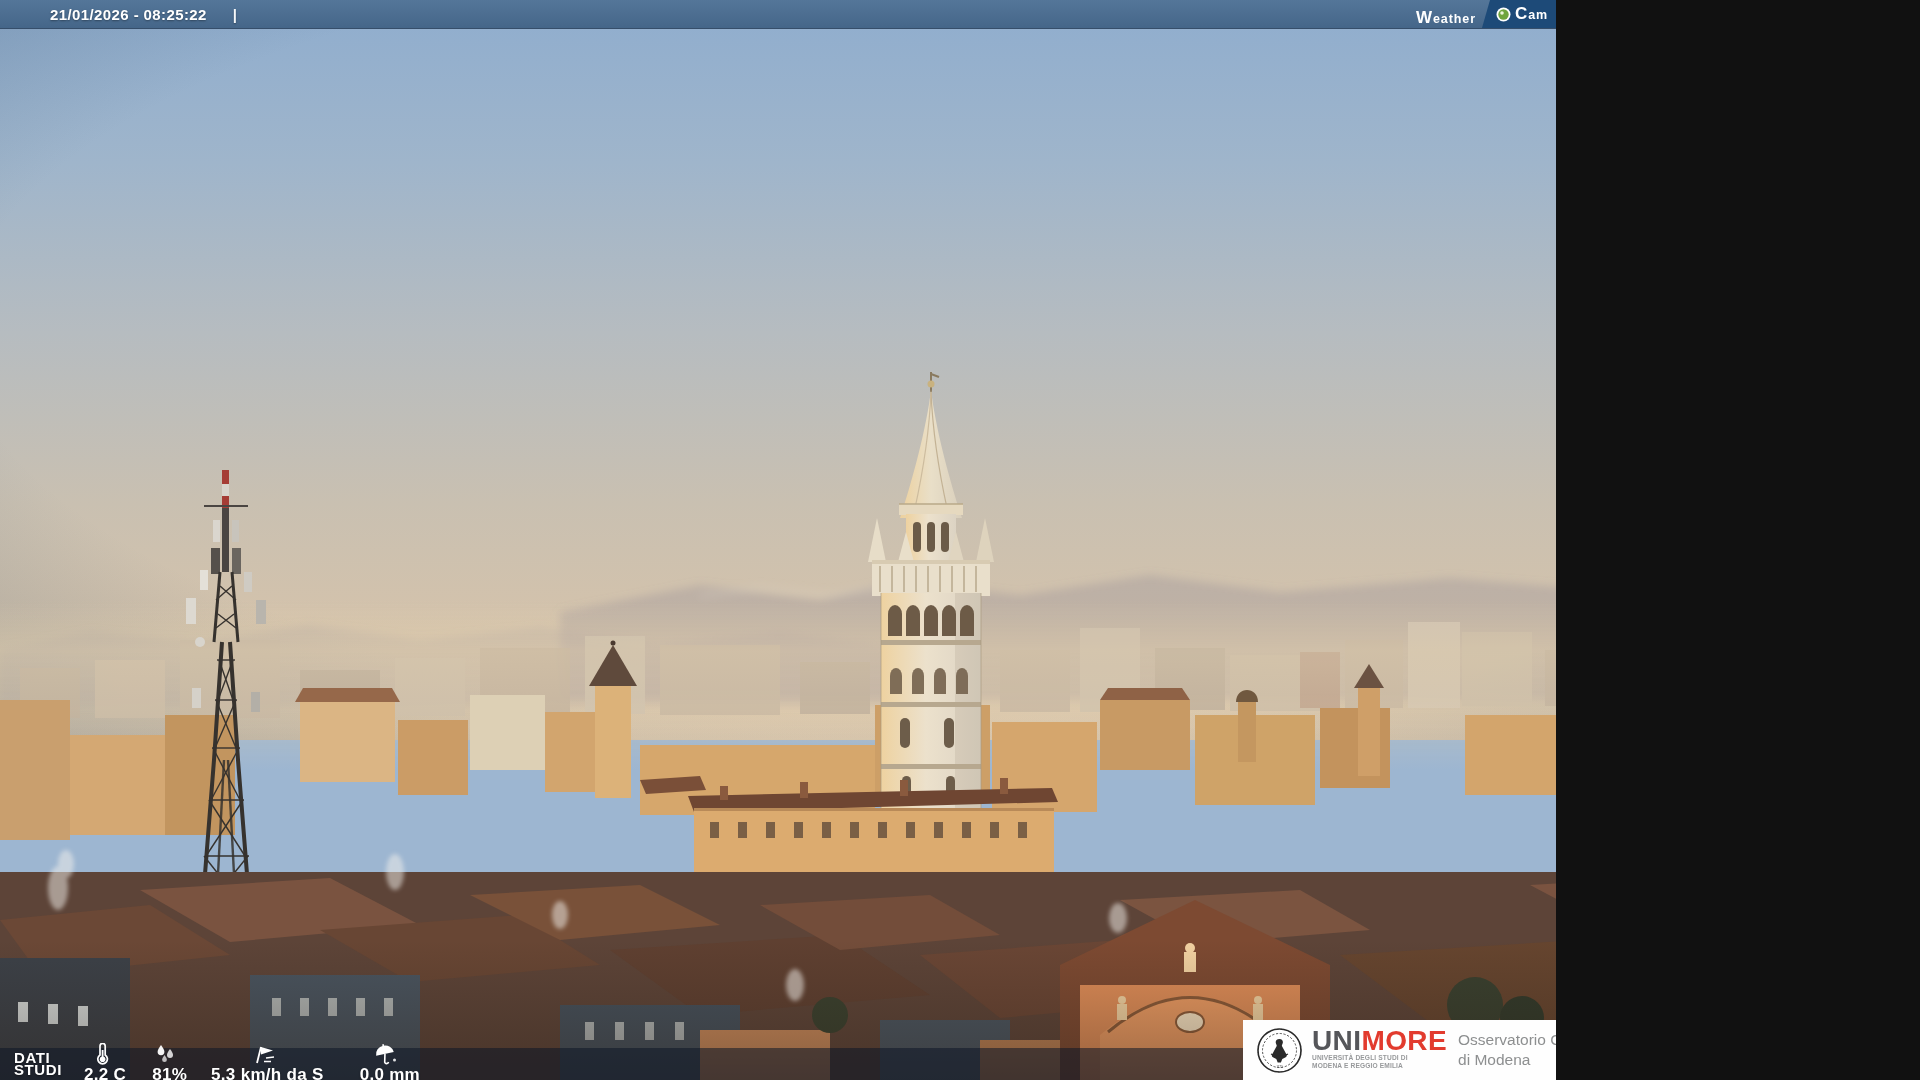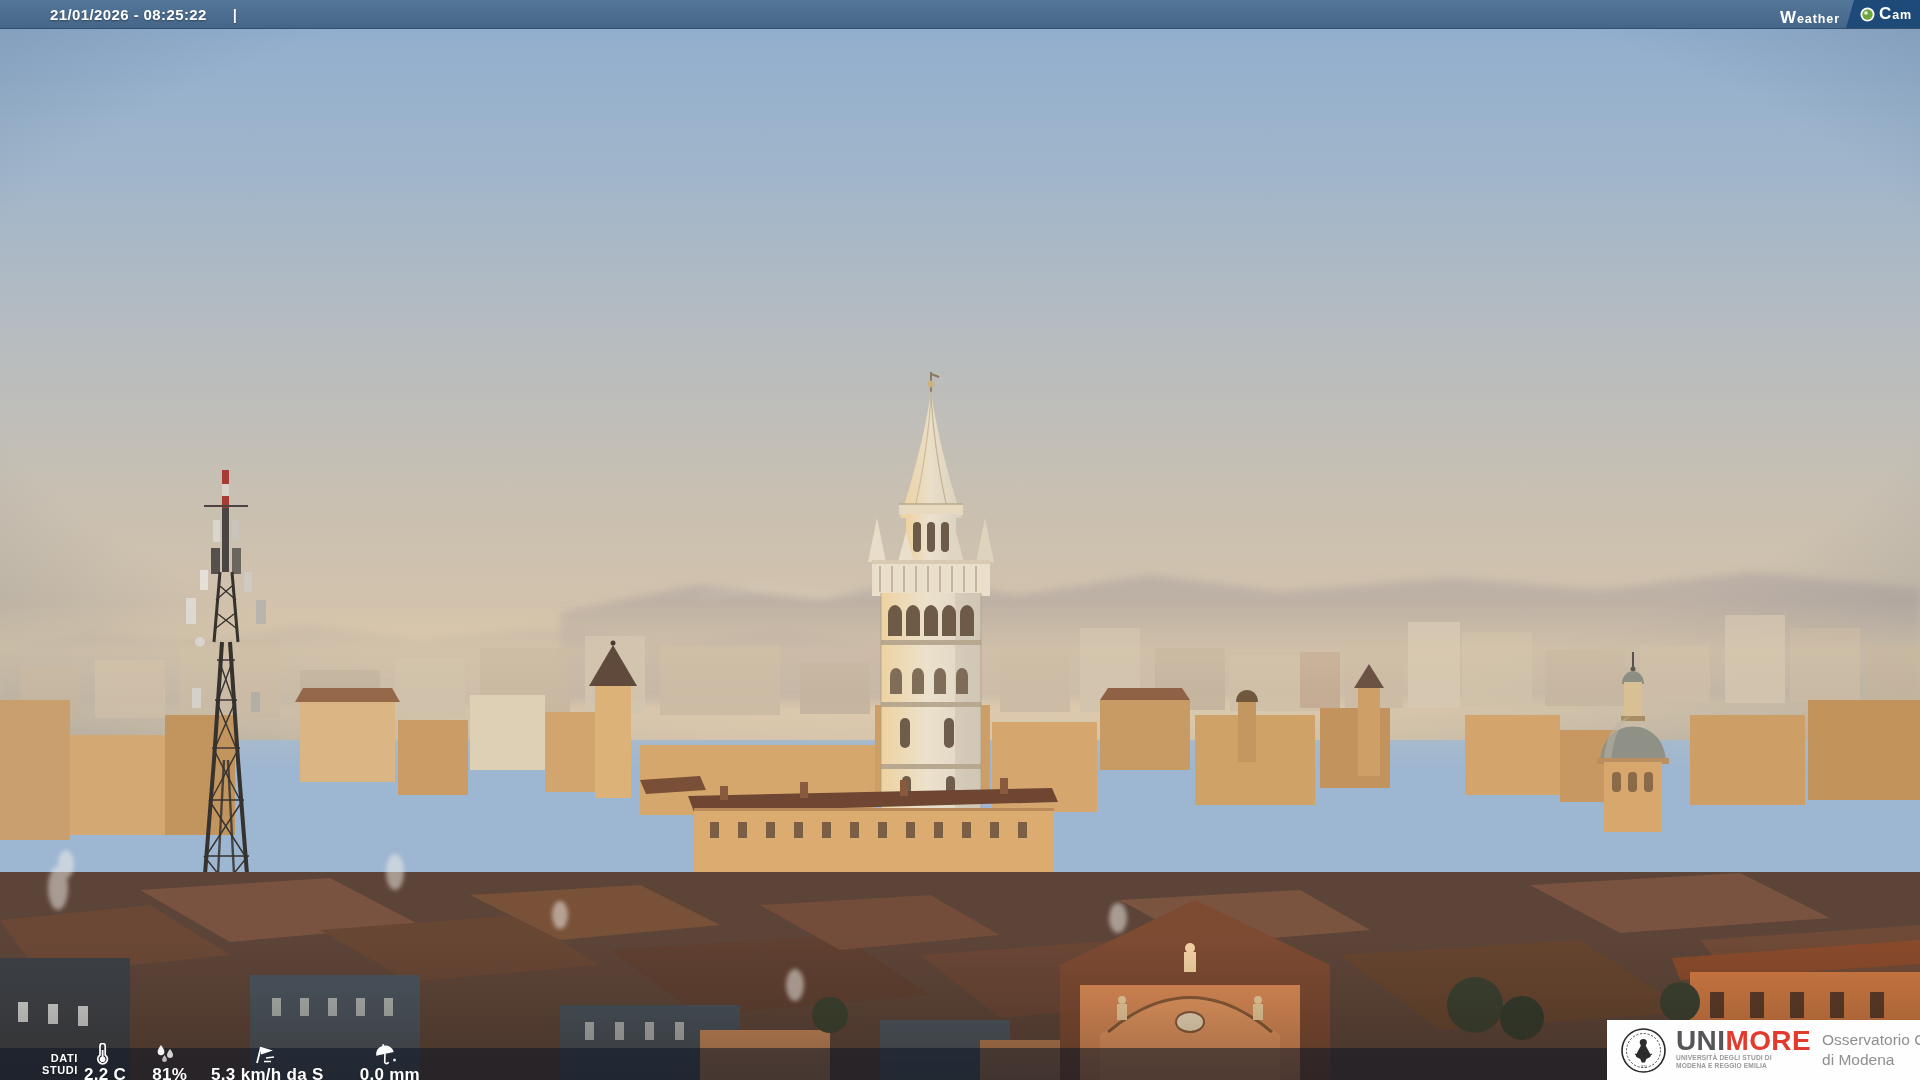--- a/index.html
+++ b/index.html
@@ -1,16 +1,16 @@
 <!DOCTYPE html>
 <html><head>
 <meta charset="utf-8">
 <style>
   html,body{margin:0;padding:0;background:#111;}
-  .stage{position:relative;width:1920px;height:1080px;overflow:hidden;
+  .stage{position:relative;width:1556px;height:1080px;overflow:hidden;
          font-family:"Liberation Sans",sans-serif;background:#9db6d1;}
   .photo-svg{position:absolute;left:0;top:0;width:1920px;height:1080px;display:block;}
 
   
   .header{position:absolute;top:0;left:0;right:0;height:28px;z-index:10;
           background:linear-gradient(#547699,#456689);
           border-bottom:1px solid rgba(18,32,50,.45);
           display:flex;align-items:center;color:#fff;font-weight:bold;
           font-size:15px;text-shadow:0 1px 2px rgba(0,0,0,.35);white-space:nowrap;}
   .header .dt{margin-left:50px;letter-spacing:.4px;}
@@ -24,21 +24,21 @@
           margin-left:10px;margin-right:-10px;padding:0 18px 0 10px;
           display:flex;align-items:center;}
   .wc-box-inner{transform:skewX(16deg);display:flex;align-items:center;gap:4px;}
   .wc-cam{display:inline-block;font-size:12.5px;letter-spacing:.9px;text-shadow:none;}
   .wc-cam::first-letter{font-size:17px;}
 
   
   .bottombar{position:absolute;left:0;right:0;bottom:0;height:32px;z-index:8;
              background:rgba(12,22,38,.55);display:flex;align-items:center;
              color:#fff;text-shadow:0 1px 2px rgba(0,0,0,.4);}
-  .bb-label{margin-left:14px;width:64px;text-align:right;font-size:11px;
+  .bb-label{margin-left:14px;width:64px;text-align:left;font-size:15px;
             font-weight:bold;line-height:12px;letter-spacing:.6px;}
   .bb-item{display:flex;align-items:center;font-size:17px;font-weight:bold;letter-spacing:.3px;flex-direction:column;}
   .bb-item svg{margin-right:7px;}
   .bb-temp{margin-left:6px;}
   .bb-hum{margin-left:26px;justify-content:flex-end;}
   .bb-wind{margin-left:24px;}
   .bb-rain{margin-left:36px;}
 
   
   .logobox{position:absolute;right:0;bottom:0;width:313px;height:60px;z-index:20;

